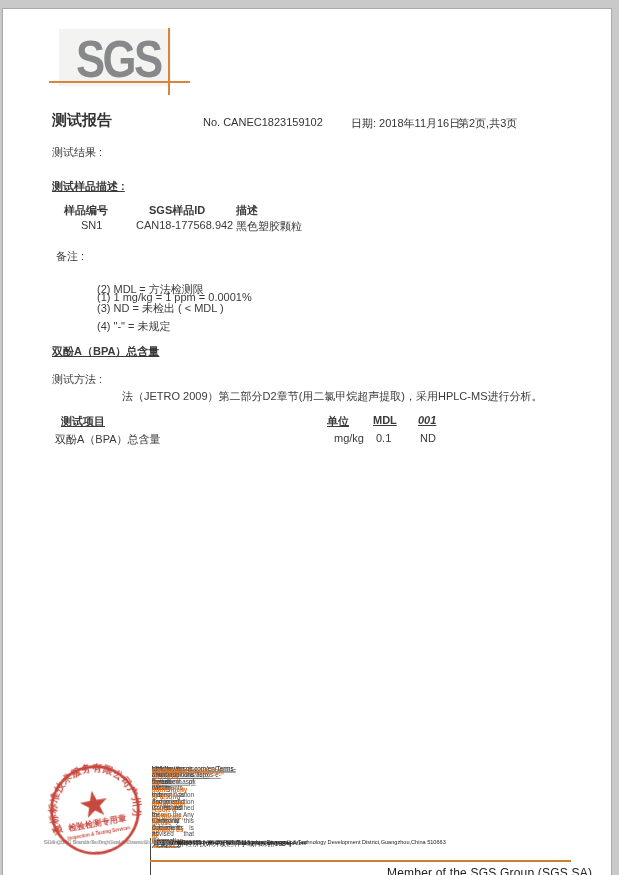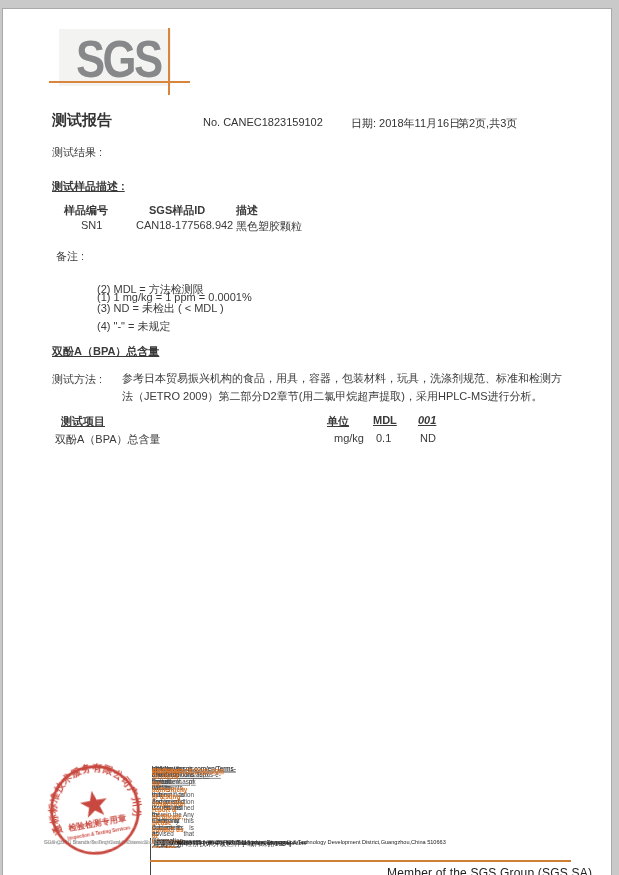--- a/index.html
+++ b/index.html
@@ -109,21 +109,20 @@
 
   <div class="notes-label t11">备注 :</div>
   <div class="note-1 t11">(1) 1 mg/kg = 1 ppm = 0.0001%</div>
   <div class="note-2 t11">(2) MDL = 方法检测限</div>
   <div class="note-3 t11">(3) ND = 未检出 ( &lt; MDL )</div>
   <div class="note-4 t11">(4) "-" = 未规定</div>
 
   <div class="bpa-title t11 b u">双酚A（BPA）总含量</div>
 
   <div class="method-label t11">测试方法 :</div>
-  <div class="method-l1 t11">参考日本贸易振兴机构的食品，用具，容器，包装材料，玩具，洗涤剂规范、标准和检测方</div>
   <div class="method-l2 t11">法（JETRO 2009）第二部分D2章节(用二氯甲烷超声提取)，采用HPLC-MS进行分析。</div>
 
   <div class="rt-h-item t11 b u">测试项目</div>
   <div class="rt-h-unit t11 b u">单位</div>
   <div class="rt-h-mdl t11 b u">MDL</div>
   <div class="rt-h-sample t11 b u">001</div>
   <div class="rt-r-item t11">双酚A（BPA）总含量</div>
   <div class="rt-r-unit t11">mg/kg</div>
   <div class="rt-r-mdl t11">0.1</div>
   <div class="rt-r-value t11">ND</div>

